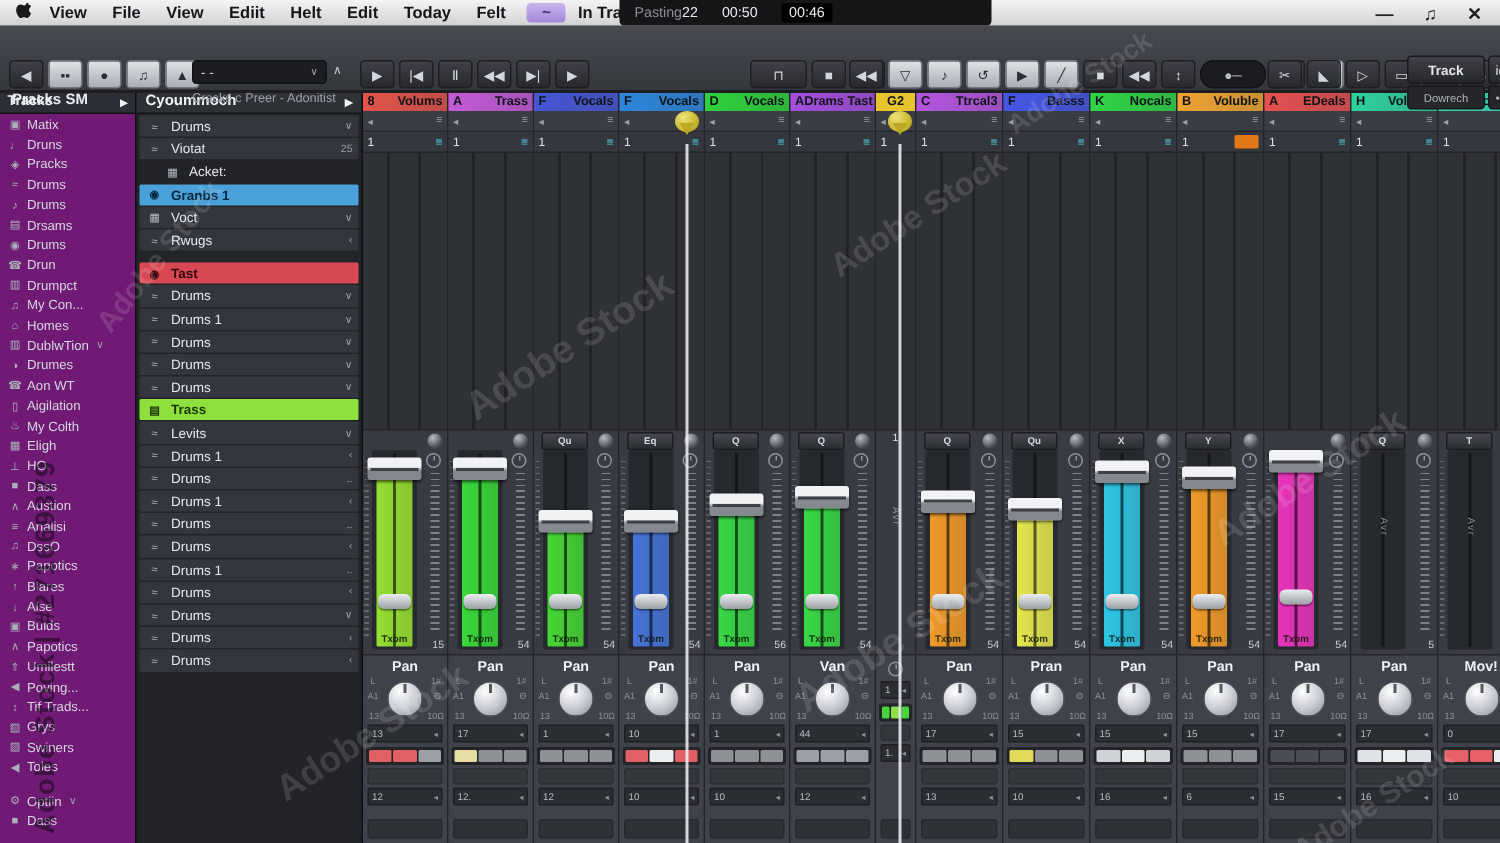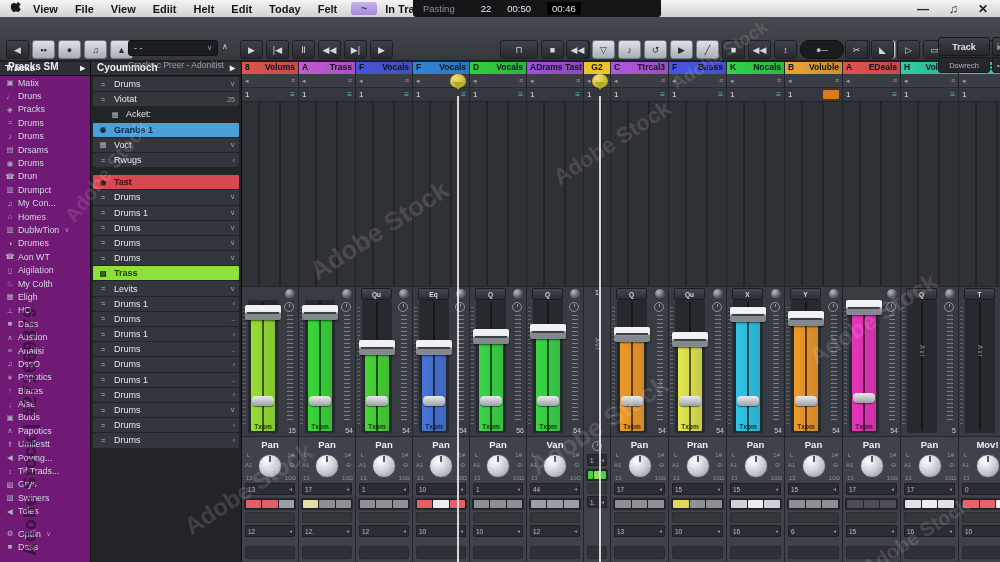--- a/index.html
+++ b/index.html
@@ -15,21 +15,21 @@
   .apple{margin:0 4px 0 10px;display:flex;align-items:center}
   .mb-items{display:flex;gap:17px;margin-left:8px}
   .mb-item{cursor:default}
   .wave-pill{margin-left:14px;width:26px;height:13px;border-radius:3px;
     background:linear-gradient(#c9b4ec,#a488d8);color:#3c2a6e;display:flex;
     align-items:center;justify-content:center;font-size:10px}
   .mode-label{margin-left:8px}
   .mb-display{position:absolute;left:413px;top:0;width:248px;height:17px;background:#151618;
     border-radius:0 0 3px 3px;display:flex;align-items:center;font-weight:normal;
     font-size:9.5px;color:#e8eaee;padding:0 10px;box-sizing:border-box}
-  .mb-display .status{color:#8a8f97;margin-right:26px}
+  .mb-display .status{color:#8a8f97;}
   .mb-num{margin-right:16px}
   .mb-num.dark{background:#000;padding:1px 5px;border-radius:2px;margin-right:0}
   .mb-right{position:absolute;right:12px;top:0;height:17px;display:flex;gap:20px;align-items:center;font-size:12px;color:#222}
   
   .toolbar{position:absolute;left:0;top:17px;width:1000px;height:43px;
     background:linear-gradient(#474a50,#34373c);border-bottom:2px solid #1c1e22;z-index:15}
   .tb{height:19px;min-width:23px;border-radius:3px;display:flex;align-items:center;justify-content:center;
     font-size:9px;padding:0 3px;box-sizing:border-box;cursor:default}
   .tb.dark{background:linear-gradient(#3e4147,#27292e);color:#d2d7dd;border:1px solid #1d1f23}
   .tb.light{background:linear-gradient(#dfe2e6,#a9aeb6);color:#2b2e34;border:1px solid #74787f}

